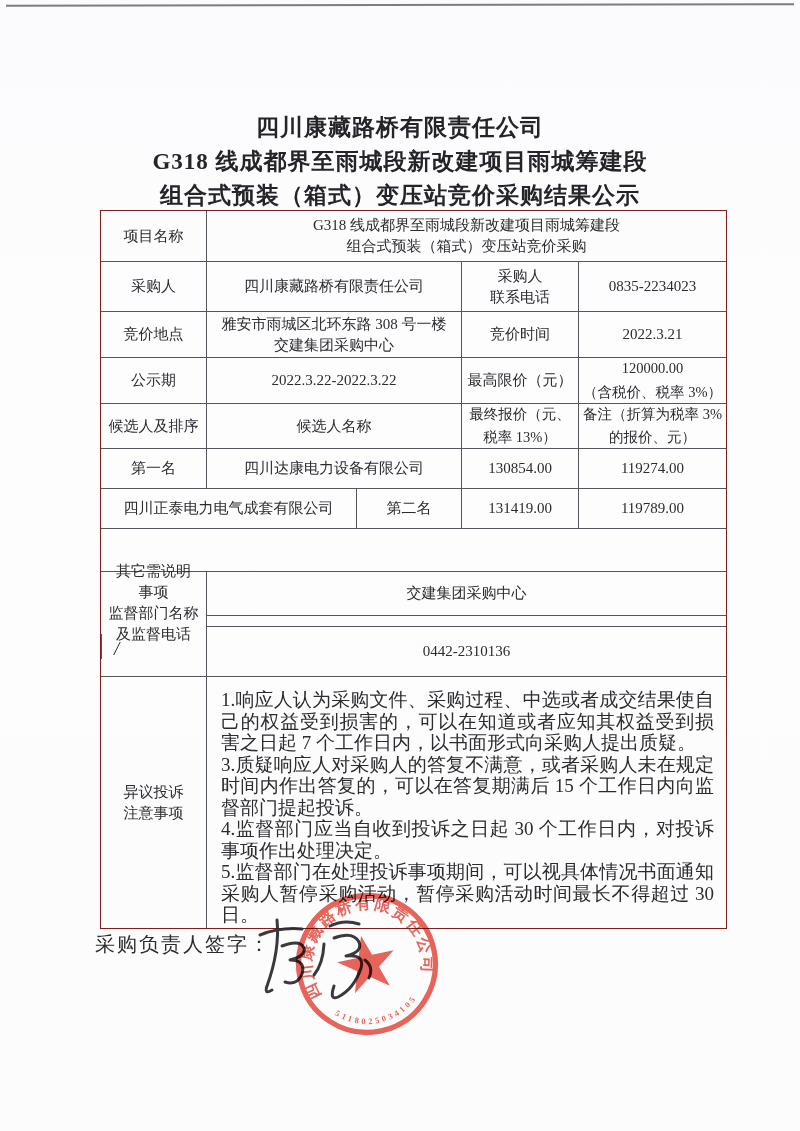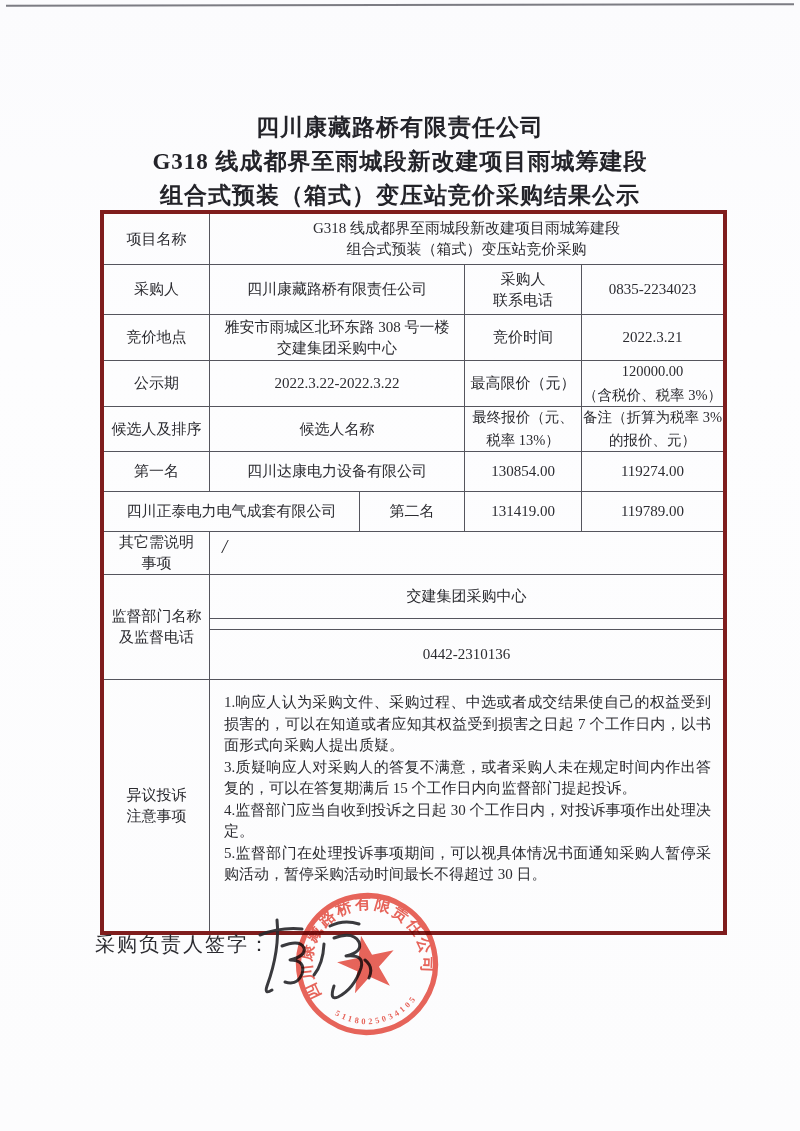--- a/index.html
+++ b/index.html
@@ -6,40 +6,40 @@
   body{
     width:800px;height:1131px;overflow:hidden;position:relative;
     background:linear-gradient(180deg,#fbfbfd 0%,#fdfdfe 30%,#fcfcfd 100%);
     font-family:"Liberation Serif","DejaVu Serif",serif;
     color:#2b2b30;
   }
   .scan-line{position:absolute;top:4px;left:6px;width:788px;height:2px;background:#46464f;opacity:.7;transform:rotate(-.12deg);}
   .titles{position:absolute;top:111px;left:0;width:800px;text-align:center;font-weight:700;font-size:23px;line-height:34px;letter-spacing:1px;color:#232329;}
   .tbl{
     position:absolute;left:100px;top:210px;width:627px;
-    border:4px solid #7f1d1d;box-sizing:border-box;font-size:15px;color:#2b2b30;
+    border:1px solid #7f1d1d;box-sizing:border-box;font-size:15px;color:#2b2b30;
   }
   .row{display:flex;border-top:1px solid #55555d;box-sizing:border-box;}
   .row:first-child{border-top:none;}
   .cell{border-left:1px solid #55555d;box-sizing:border-box;display:flex;flex-direction:column;align-items:center;justify-content:center;line-height:21px;text-align:center;}
   .cell:first-child{border-left:none;}
   .c1{width:105px;flex:0 0 105px;}
   .c2{width:255px;flex:0 0 255px;}
   .c3{width:117px;flex:0 0 117px;}
   .c4{flex:1 1 auto;}
-  .h50{height:50px;} .h46{height:46px;} .h45{height:45px;} .h40{height:40px;} .h43{height:43px;} .h105{height:105px;} .h252{height:252px;}
+  .h50{height:50px;} .h46{height:46px;} .h45{height:45px;} .h40{height:40px;} .h43{height:43px;flex-direction:column;} .h105{height:105px;} .h252{height:252px;}
   .small{font-size:14.5px;justify-content:space-between;}
   .left-pad{align-items:flex-start;justify-content:flex-start;text-align:left;}
   .slash{font-size:19px;padding:4px 0 0 12px;font-style:italic;}
   .sup-right{display:flex;flex-direction:column;align-items:stretch;}
   .sup-sub{display:flex;align-items:center;justify-content:center;box-sizing:border-box;}
   .sup-sub.a{height:43px;}
   .sup-band{height:12px;border-top:1px solid #55555d;border-bottom:1px solid #55555d;box-sizing:border-box;}
   .sup-sub.b{flex:1 1 auto;}
-  .objection-body{padding:12px 12px 10px 14px;font-size:15px;line-height:21.5px;text-align:justify;}
+  .objection-body{padding:12px 12px 10px 14px;font-size:19px;line-height:21.5px;text-align:justify;}
   .objection-body p{margin:0;}
   .sig-label{position:absolute;left:95px;top:931px;font-size:20px;letter-spacing:2px;color:#2b2b30;}
   .sig-svg{position:absolute;left:246px;top:908px;width:145px;height:102px;}
   .seal{position:absolute;left:291px;top:888px;width:152px;height:152px;transform:rotate(-12deg);opacity:.84;mix-blend-mode:multiply;}
 </style>
 </head>
 <body>
 
 <div class="scan-line"></div>
 

